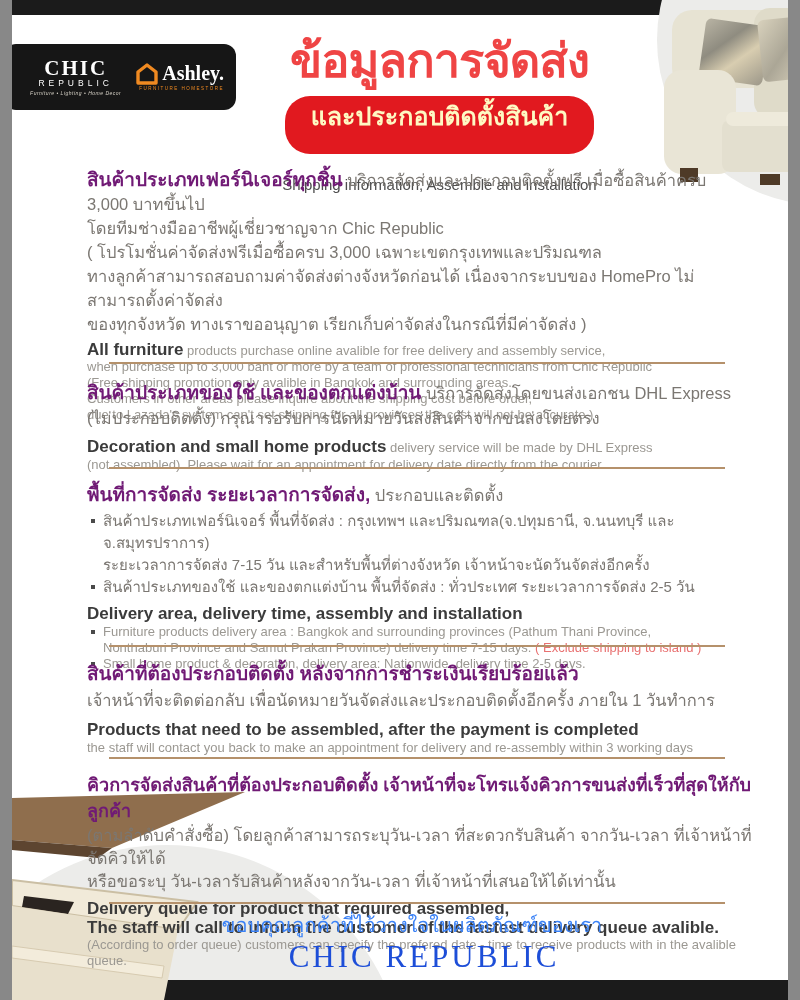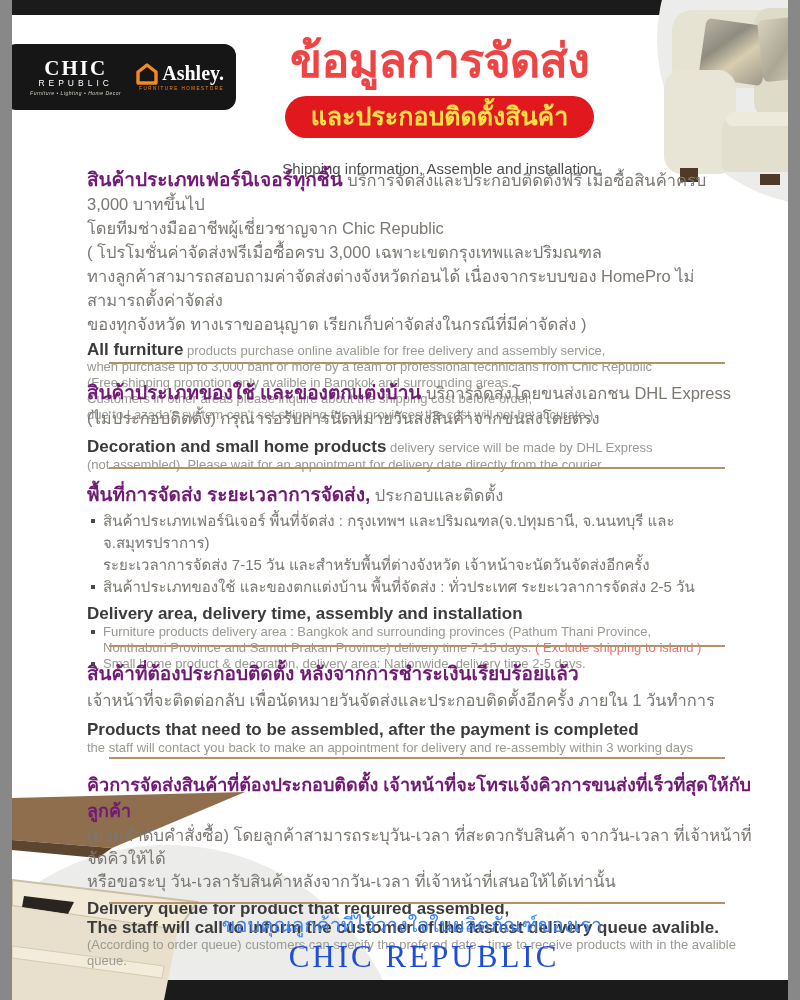--- a/index.html
+++ b/index.html
@@ -29,22 +29,22 @@
   .chic-logo .l1 { font-family:"Liberation Serif","DejaVu Serif",serif; font-size:21px; letter-spacing:2px; font-weight:700; line-height:20px;}
   .chic-logo .l2 { font-size:8.5px; letter-spacing:4px; line-height:10px; }
   .chic-logo .l3 { font-size:5px; letter-spacing:.5px; color:#d8d3c8; margin-top:2px; font-style:italic;}
   .ashley-logo { display:flex; flex-direction:column; align-items:center; }
   .ashley-top { display:flex; align-items:flex-start; gap:3px; }
   .ashley-name { color:#fff; font-family:"Liberation Serif","DejaVu Serif",serif; font-weight:700; font-size:20px; line-height:20px;}
   .ashley-sub { color:#f08a21; font-size:4.5px; letter-spacing:1.5px; margin-top:1px; align-self:flex-end;}
   
   .title-block { position:absolute; left:235px; top:30px; width:385px; text-align:center; z-index:4; }
   .title-th { font-size:47px; font-weight:700; color:#ef4444; line-height:62px; letter-spacing:-1px;}
-  .badge { display:inline-block; margin-top:4px; background:#e1191f; color:#fde047;
-           font-size:25px; font-weight:600; line-height:28px; padding:6px 26px 8px; border-radius:25px; }
+  .badge { display:inline-block; margin-top:4px; background:#e1191f; color:#fef9c3;
+           font-size:25px; font-weight:600; line-height:28px; padding:6px 26px 24px; border-radius:25px; }
   .subtitle { margin-top:22px; font-size:15px; color:#4d4d4d; }
   
   .section { position:absolute; left:75px; width:665px; z-index:5; }
   .th-lead { font-size:19px; font-weight:700; color:#701a75; }
   .th-line { font-size:16.5px; color:#7b7772; line-height:21px; }
   .s1 .th-line { line-height:21px; }
   .en-lead { font-size:17px; font-weight:700; color:#3b3b3b; }
   .en-line { font-size:13px; color:#9b9892; line-height:16px; }
   .gap6 { height:6px; } .gap8 { height:8px; }
   .bullets-th { margin-top:2px; }

